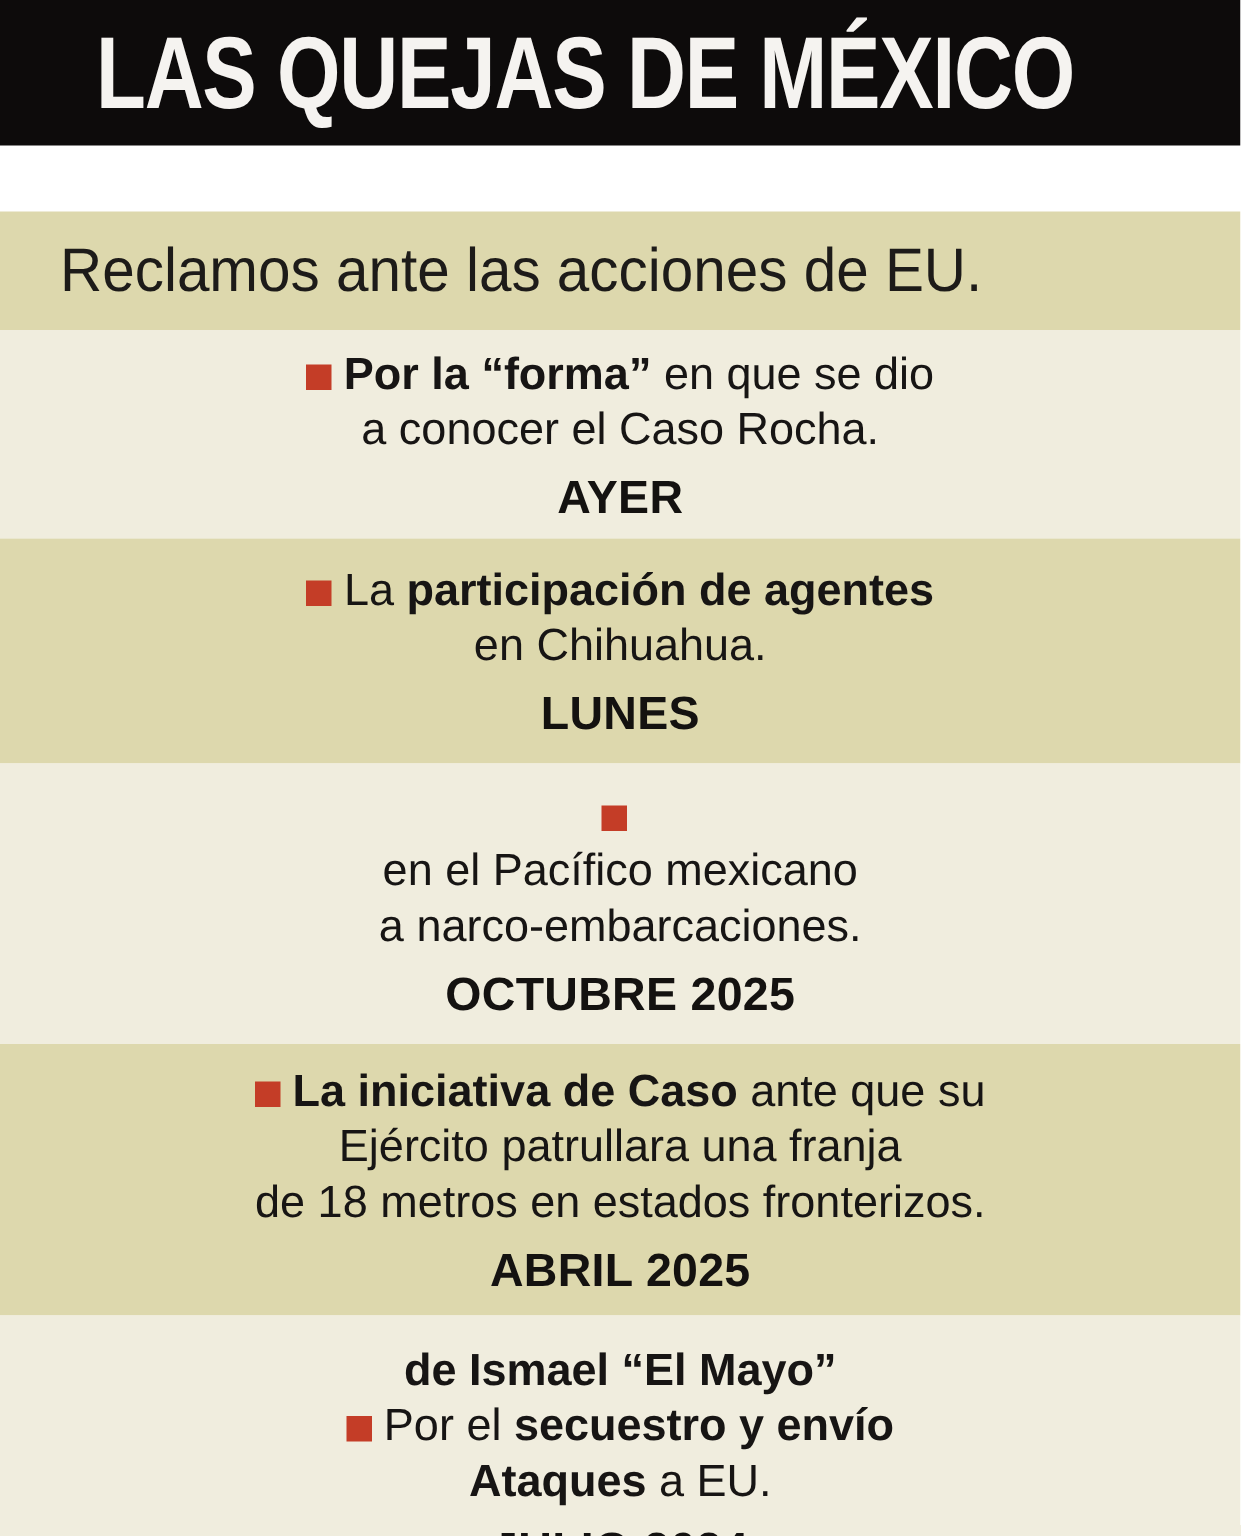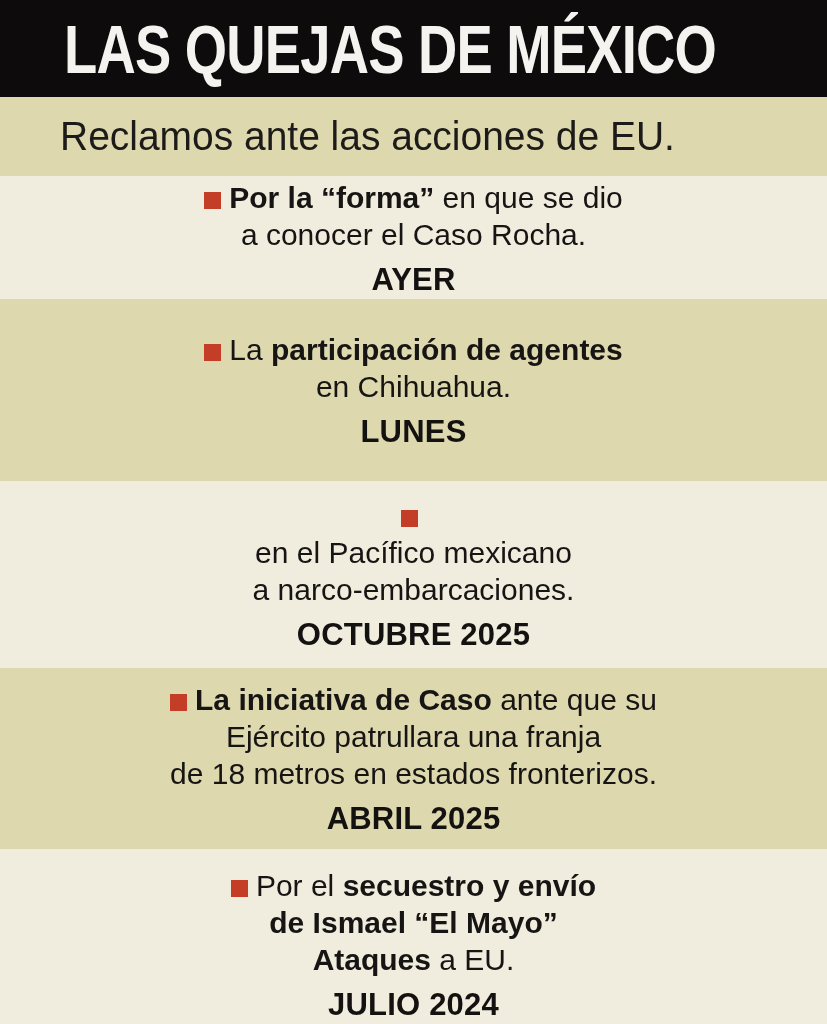--- a/index.html
+++ b/index.html
@@ -32,22 +32,23 @@
     transform: scaleX(0.80);
     transform-origin: left center;
     line-height: 1;
   }
   
   .subtitle-bar {
     height: 79px;
     background: var(--khaki, #ddd8ad);
     display: flex;
     align-items: center;
-    padding-left: 60px;
+    padding-left: 40px;
     box-sizing: border-box;
+    margin-top: 44px;
   }
   .subtitle-text {
     font-size: 41px;
     font-weight: 400;
     color: #1d1b19;
     white-space: nowrap;
     transform: scaleX(0.95);
     transform-origin: left center;
     line-height: 1;
   }
@@ -55,22 +56,22 @@
   .band {
     display: flex;
     flex-direction: column;
     align-items: center;
     justify-content: center;
     text-align: center;
     box-sizing: border-box;
   }
   .band.cream { background: var(--cream, #f0edde); }
   .band.khaki { background: var(--khaki, #ddd8ad); }
-  .i0 { height: 123px; }
-  .i1 { height: 182px; }
+  .i0 { height: 139px; }
+  .i1 { height: 150px; }
   .i2 { height: 187px; }
   .i3 { height: 181px; }
   .i4 { height: 191px; }
   .line {
     font-size: 30px;
     line-height: 37px;
     font-weight: 400;
     white-space: nowrap;
   }
   .line .b { font-weight: 700; }
@@ -119,19 +120,19 @@
         <div class="line"><span>a narco-embarcaciones.</span></div>
         <div class="date">OCTUBRE 2025</div>
       </section>
       <section class="band khaki i3">
         <div class="line"><span class="bullet"></span><span class="b">La iniciativa de Caso</span><span> ante que su</span></div>
         <div class="line"><span>Ejército patrullara una franja</span></div>
         <div class="line"><span>de 18 metros en estados fronterizos.</span></div>
         <div class="date">ABRIL 2025</div>
       </section>
       <section class="band cream i4">
+        <div class="line"><span class="b">de Ismael “El Mayo”</span></div>
         <div class="line"><span class="bullet"></span><span>Por el </span><span class="b">secuestro y envío</span></div>
-        <div class="line"><span class="b">de Ismael “El Mayo”</span></div>
         <div class="line"><span class="b">Ataques</span><span> a EU.</span></div>
         <div class="date">JULIO 2024</div>
       </section>
     </div>
 </div>
 
 </body></html>

